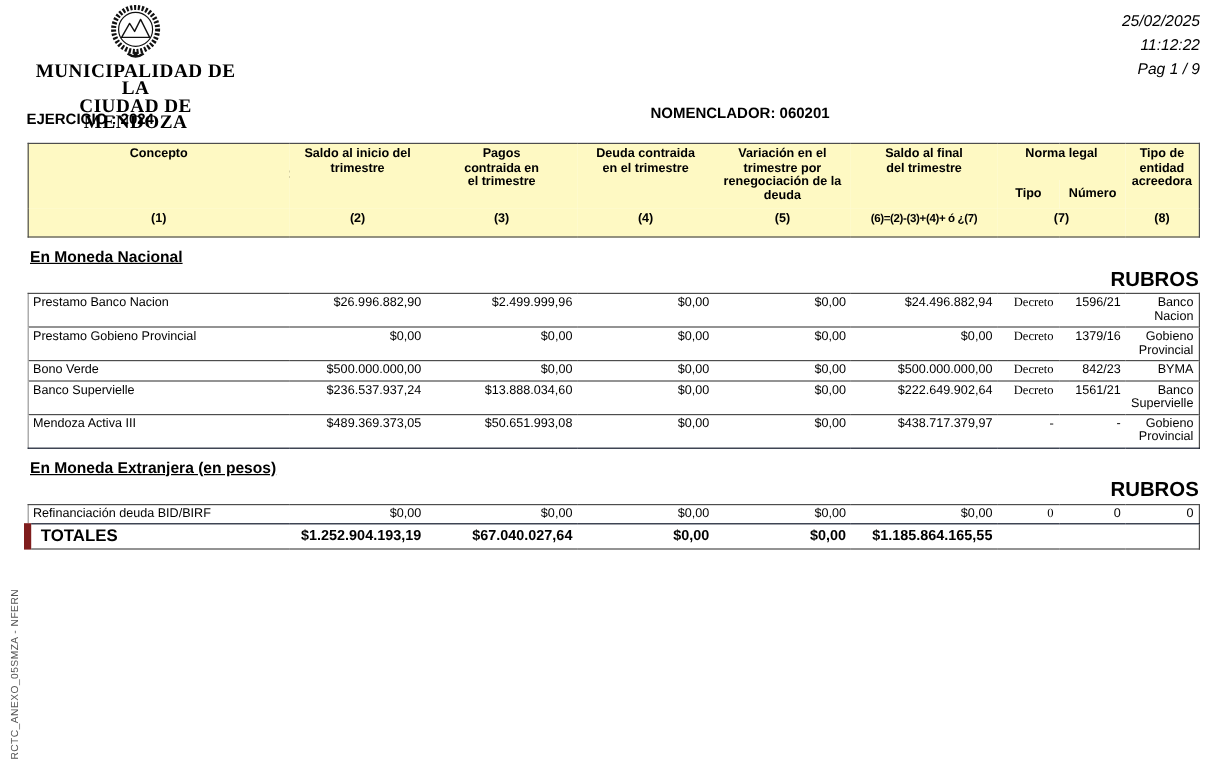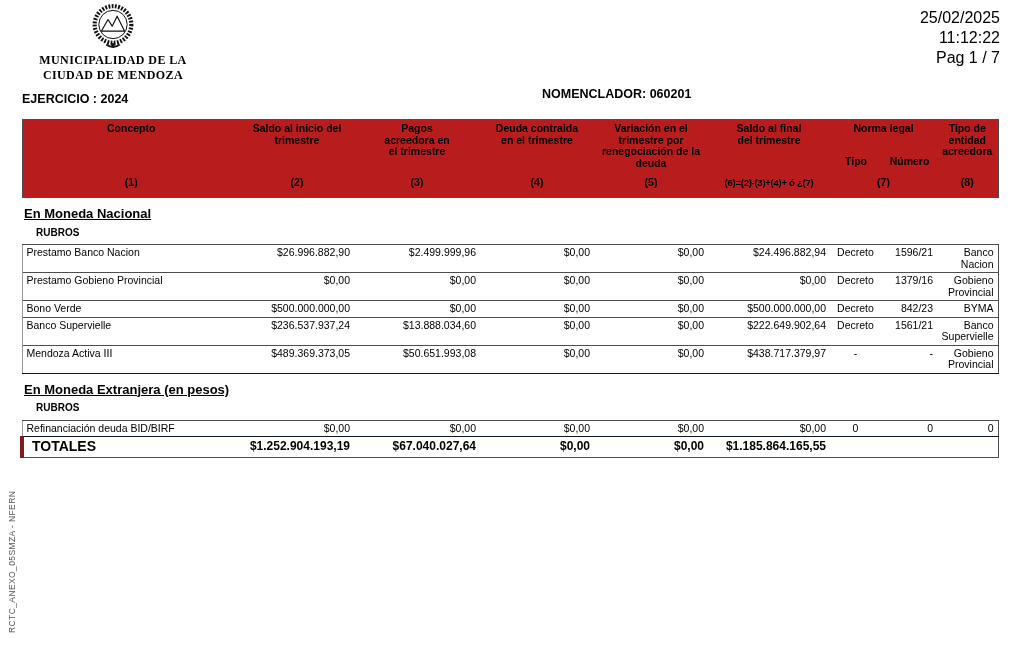--- a/index.html
+++ b/index.html
@@ -4,60 +4,60 @@
 <style>
   html,body{margin:0;padding:0;}
   body{
     width:1024px;height:645px;position:relative;background:#ffffff;
     font-family:"Liberation Sans",sans-serif;color:#000;overflow:hidden;
     -webkit-font-smoothing:antialiased;
   }
   
   .logo-block{position:absolute;left:28px;top:2px;width:170px;text-align:center;}
   .logo-block svg{display:block;margin:0 auto;}
-  .org-name{font-family:"Liberation Serif",serif;font-weight:bold;font-size:12px;
+  .org-name{font-family:"Liberation Serif",serif;font-weight:bold;font-size:16px;
             line-height:14px;letter-spacing:.4px;margin-top:1px;}
   .doc-title{position:absolute;left:252px;top:10px;width:520px;text-align:center;
              font-weight:bold;font-size:15px;line-height:19.5px;}
   .meta-block{position:absolute;right:24px;top:8px;text-align:right;
-              font-size:16px;line-height:20px;}
+              font-size:13px;line-height:20px;font-style:italic;}
   .info-line{position:absolute;left:22px;font-weight:bold;font-size:12.5px;white-space:nowrap;}
   .line1{top:87px;}
   .line2{top:92px;}
   .nomenclador{position:absolute;left:520px;top:0;}
   .trimestre{position:absolute;left:145px;top:0;margin-top:45px;}
   .info-line{width:980px;}
   
   .report-table{position:absolute;left:20px;top:119px;width:976px;
                 border-collapse:collapse;table-layout:fixed;}
-  thead th{background:#b91c1c;font-weight:bold;font-size:10.5px;text-align:center;
+  thead th{background:#fef9c3;font-weight:bold;font-size:10.5px;text-align:center;
            vertical-align:top;white-space:pre-line;padding:3px 2px 0;line-height:11.5px;}
   thead{border:1px solid #4d4d4d;}
   .h-lab{height:30px;}
   .h-sub{height:24px;}
   .h-sub th{vertical-align:middle;padding:0 2px;}
   .h-num{height:24px;}
   .h-num th{vertical-align:middle;padding:0 2px 5px;white-space:nowrap;}
   .h-num .f6{font-size:9.6px;letter-spacing:-.3px;}
   tbody td{font-size:10.5px;padding:2px 4px;vertical-align:top;line-height:11.5px;}
   tr.data td{border-top:1px solid #4d4d4d;}
   tr.data td:first-child{border-left:1px solid #9a9a9a;}
   tr.data td:last-child{border-right:1px solid #4d4d4d;margin-left:20px;}
   tr.data.end td{border-bottom:1px solid #0f172a;}
   td.concepto{font-weight:normal;text-align:left;}
   td.num{text-align:right;}
-  td.tipo{text-align:center;padding-right:5px;}
+  td.tipo{text-align:right;padding-right:5px;font-family:Liberation Serif, serif;}
   td.numero{text-align:right;}
   td.entidad{text-align:right;white-space:pre-line;}
   tr.section-heading-row td{padding:10px 0 1px 2px;font-size:13px;font-weight:bold;
                             text-decoration:underline;}
-  tr.section-subheading-row td{padding:6px 0 6px 14px;font-size:10px;font-weight:bold;}
+  tr.section-subheading-row td{padding:6px 0 6px 14px;font-size:17px;font-weight:bold;text-align:right;}
   tr.totals td{border-top:1px solid #4d4d4d;border-bottom:1px solid #4d4d4d;
                font-weight:bold;font-size:12px;padding:4px 4px;vertical-align:middle;}
-  tr.totals td:first-child{font-size:14px;border-left:4px solid #7f1d1d;padding-left:8px;}
+  tr.totals td:first-child{font-size:14px;border-left:6px solid #7f1d1d;padding-left:8px;}
   tr.totals td:last-child{border-right:1px solid #4d4d4d;}
   
   .side-code{position:absolute;left:7px;top:633px;transform:rotate(-90deg);
              transform-origin:0 0;font-size:8.5px;color:#555;letter-spacing:.4px;
              white-space:nowrap;}
 </style>
 </head>
 <body>
 
 <div class="logo-block">
@@ -71,21 +71,21 @@
   <div class="org-name">MUNICIPALIDAD DE LA</div>
   <div class="org-name">CIUDAD DE MENDOZA</div>
 </div>
 
 <div class="doc-title">
 </div>
 
 <div class="meta-block">
   <div>25/02/2025</div>
   <div>11:12:22</div>
-  <div>Pag 1 / 7</div>
+  <div>Pag 1 / 9</div>
 </div>
 
 <div class="info-line line1" style="position:absolute;">
   <span class="nomenclador">NOMENCLADOR: 060201</span>
 </div>
 <div class="info-line line2" style="position:absolute;">
   <span>EJERCICIO : 2024</span>
   <span class="trimestre">TRIMESTRE: 4</span>
 </div>
 
@@ -100,21 +100,21 @@
     <col style="width:52px">
       <col style="width:55px">
       <col style="width:61px">
   </colgroup>
   <thead>
     <tr class="h-lab">
       <th rowspan="2">Concepto</th>
       <th rowspan="2">Saldo al inicio del
 trimestre</th>
       <th rowspan="2">Pagos
-acreedora  en
+contraida  en
 el trimestre</th>
       <th rowspan="2">Deuda contraida
 en el trimestre</th>
       <th rowspan="2">Variación en el
 trimestre por
 renegociación de la
 deuda</th>
       <th rowspan="2">Saldo al final
 del trimestre</th>
       <th colspan="2">Norma legal</th>

